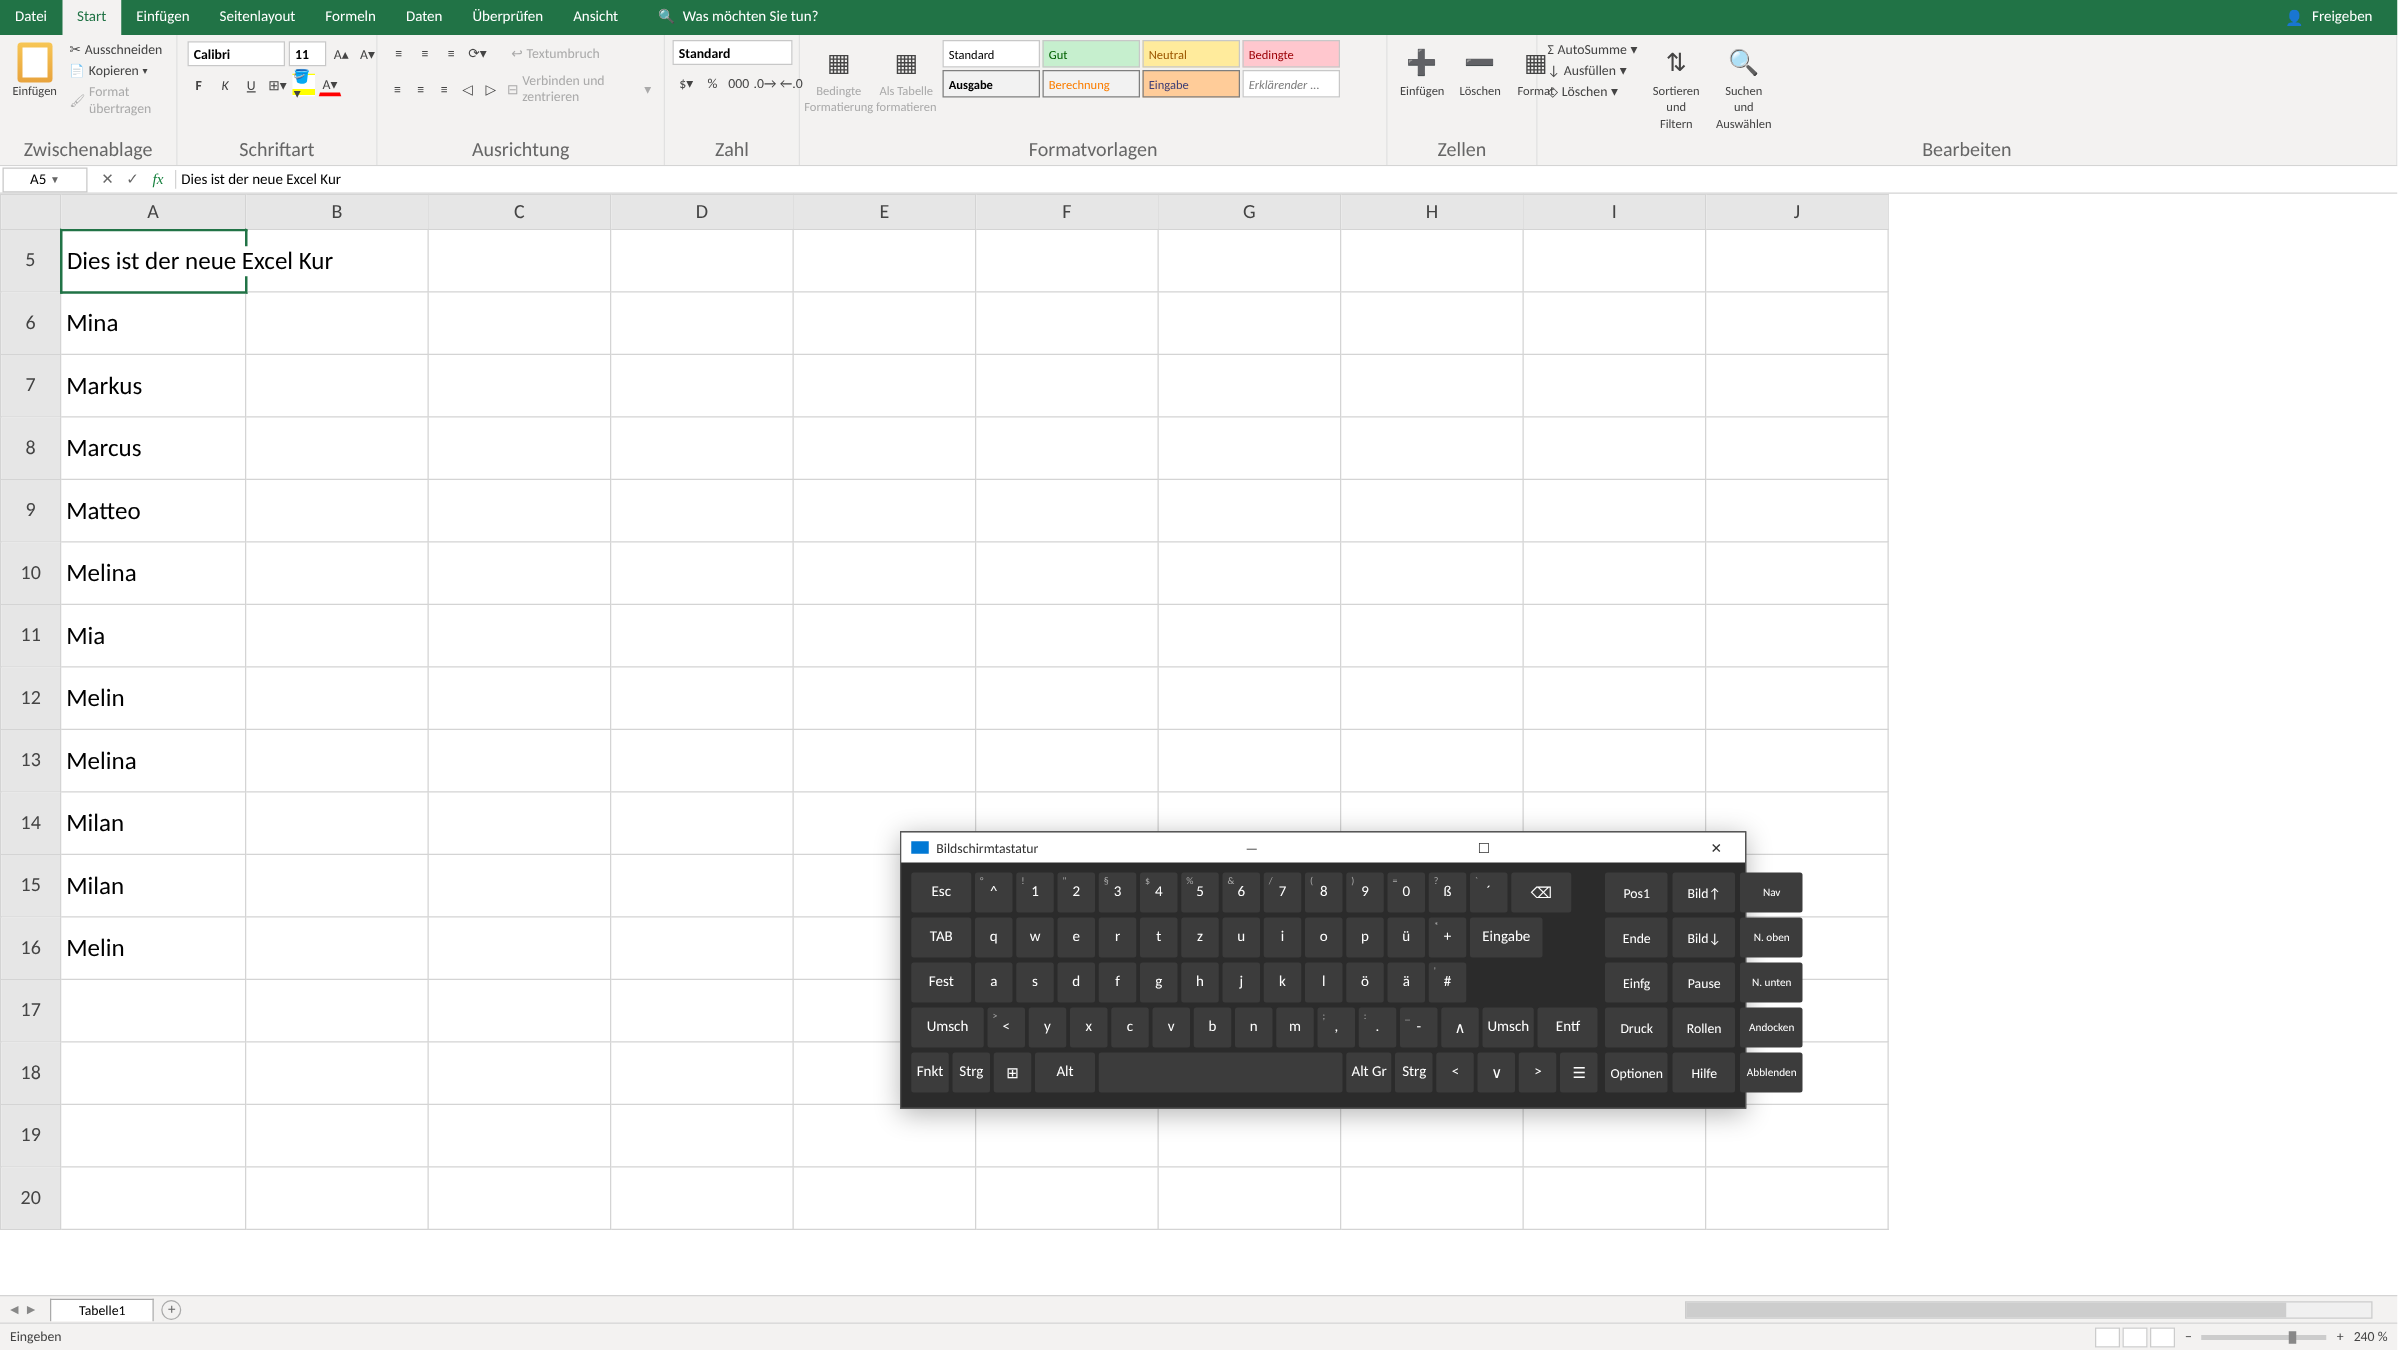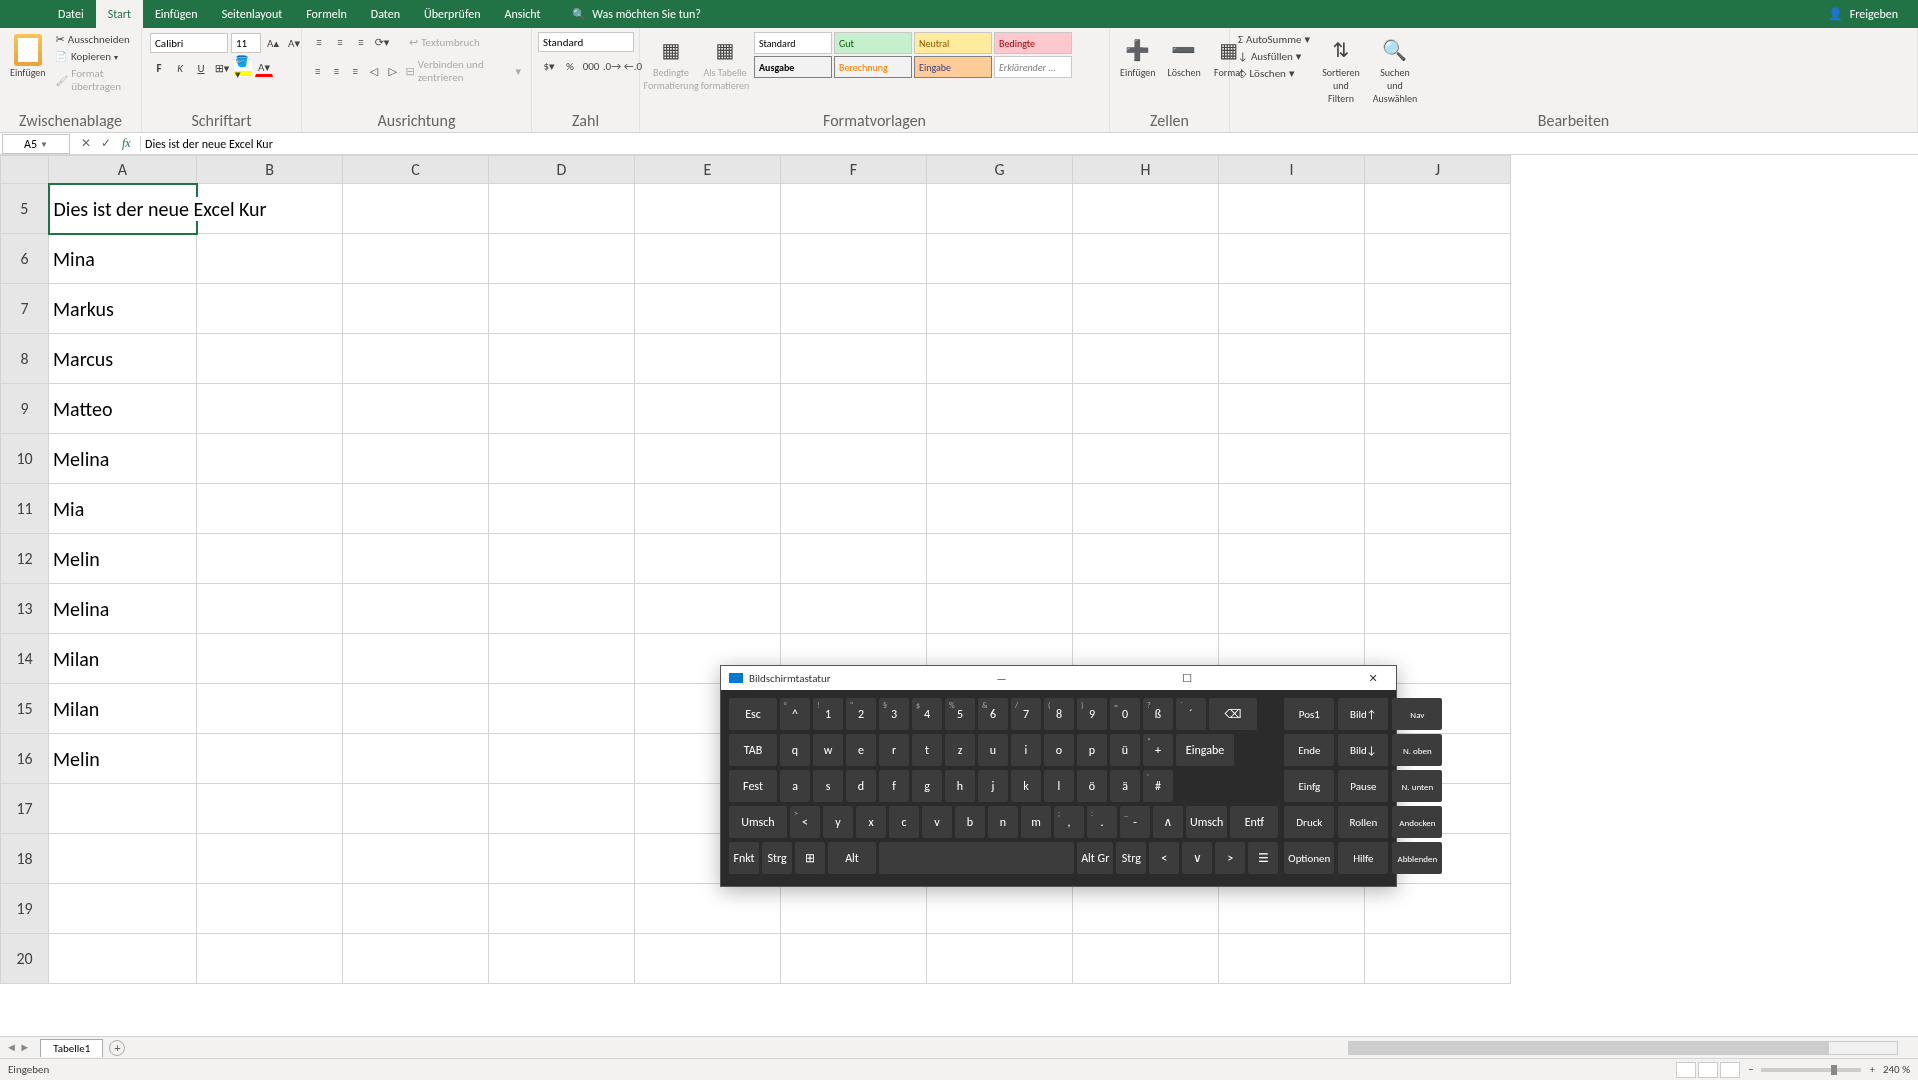--- a/index.html
+++ b/index.html
@@ -1,39 +1,39 @@
 <!DOCTYPE html>
 <html><head>
 <meta charset="utf-8">
 <style>
 * { margin: 0; padding: 0; box-sizing: border-box; font-family: 'Segoe UI', Calibri, sans-serif; }
 body { background: #fff; overflow: hidden; width: 1918px; height: 1080px; position: relative; }
 
 
 .titlebar { background: #217346; height: 28px; display: flex; align-items: center; color: #fff; font-size: 12px; }
-.titlebar .tabs { display: flex; height: 100%; padding-left: 46px; }
+.titlebar .tabs { display: flex; height: 100%; }
 .titlebar .tab { padding: 0 12px; display: flex; align-items: center; cursor: pointer; }
 .titlebar .tab.active { background: #f3f2f1; color: #217346; }
 .titlebar .tab.file { background: #217346; color: #fff; }
 .titlebar .search { margin-left: 20px; display: flex; align-items: flex-end; gap: 6px; }
 .titlebar .search-icon::before { content: '🔍'; font-size: 11px; }
 .titlebar .right { margin-left: auto; margin-right: 20px; display: flex; align-items: center; gap: 6px; }
 
 
 .ribbon { background: #f3f2f1; height: 105px; border-bottom: 1px solid #d4d4d4; display: flex; }
 .ribbon-group { border-right: 1px solid #e1e1e1; padding: 4px 6px 2px 6px; display: flex; flex-direction: column; position: relative; }
 .ribbon-group-label { position: absolute; bottom: 2px; left: 0; right: 0; text-align: center; font-size: 16px; color: #666; }
 .ribbon-group-body { flex: 1; display: flex; align-items: flex-start; gap: 4px; }
 .ribbon-btn { display: flex; flex-direction: column; align-items: center; font-size: 10px; color: #444; padding: 2px 4px; cursor: pointer; }
 .ribbon-btn-lg { width: 50px; text-align: center; }
 .ribbon-btn-icon { width: 32px; height: 32px; display: flex; align-items: center; justify-content: center; font-size: 20px; }
 .ribbon-col { display: flex; flex-direction: column; gap: 2px; font-size: 11px; }
 .ribbon-row { display: flex; align-items: center; gap: 3px; font-size: 11px; color: #444; padding: 1px 2px; }
 .ribbon-row.disabled { color: #aaa; }
-.font-select { border: 1px solid #c8c8c8; background: #fff; height: 20px; font-size: 11px; padding: 0 4px; width: 78px; }
+.font-select { border: 1px solid #c8c8c8; background: #fff; height: 20px; font-size: 11px; padding: 0 4px; width: 78px; font-weight: bold; }
 .font-size { width: 30px; }
 .small-btn { width: 18px; height: 18px; border: 1px solid transparent; display: inline-flex; align-items: center; justify-content: center; font-size: 11px; cursor: pointer; }
 
 .style-gallery { display: flex; flex-wrap: wrap; gap: 2px; width: 330px; }
 .style-cell { width: 78px; height: 22px; border: 1px solid #c8c8c8; font-size: 10px; display: flex; align-items: center; padding: 0 4px; background: #fff; }
 .style-cell.standard { background: #fff; }
 .style-cell.gut { background: #c6efce; color: #006100; }
 .style-cell.neutral { background: #ffeb9c; color: #9c5700; }
 .style-cell.schlecht { background: #ffc7ce; color: #9c0006; }
 .style-cell.ausgabe { background: #f2f2f2; border: 1px solid #7f7f7f; font-weight: bold; }
@@ -59,21 +59,21 @@
 .grid .corner { background: #e6e6e6; width: 48px; }
 .grid thead th.col-A { width: 148px; }
 .grid thead th.col { width: 146px; }
 .grid td.selected { border: 2px solid #217346; }
 .grid td { overflow: visible; position: relative; }
 .grid td .overflow { position: absolute; left: 4px; top: 50%; transform: translateY(-50%); background: #fff; z-index: 1; }
 
 
 .sheet-tabs { height: 22px; background: #f3f2f1; border-top: 1px solid #d4d4d4; display: flex; align-items: center; font-size: 11px; }
 .sheet-nav { display: flex; gap: 2px; padding: 0 6px; color: #888; }
-.sheet-tab { background: #fff; border: 1px solid #aaa; border-bottom: none; padding: 2px 12px; margin-left: 4px; }
+.sheet-tab { background: #fff; border: 1px solid #aaa; border-bottom: none; padding: 2px 22px; margin-left: 4px; }
 .add-sheet { margin-left: 6px; width: 16px; height: 16px; border: 1px solid #aaa; border-radius: 50%; display: flex; align-items: center; justify-content: center; font-size: 12px; color: #666; }
 .hscroll { margin-left: auto; width: 550px; height: 14px; background: #f0f0f0; border: 1px solid #ccc; margin-right: 20px; position: relative; }
 .hscroll-thumb { position: absolute; left: 0; width: 480px; height: 100%; background: #cdcdcd; }
 
 
 .statusbar { height: 22px; background: #f3f2f1; border-top: 1px solid #d4d4d4; display: flex; align-items: center; font-size: 11px; padding: 0 8px; color: #444; }
 .statusbar .right { margin-left: auto; display: flex; align-items: center; gap: 8px; }
 .view-btns { display: flex; gap: 2px; }
 .view-btn { width: 20px; height: 16px; border: 1px solid #ccc; background: #fff; }
 .zoom-slider { width: 100px; height: 4px; background: #ccc; position: relative; }

